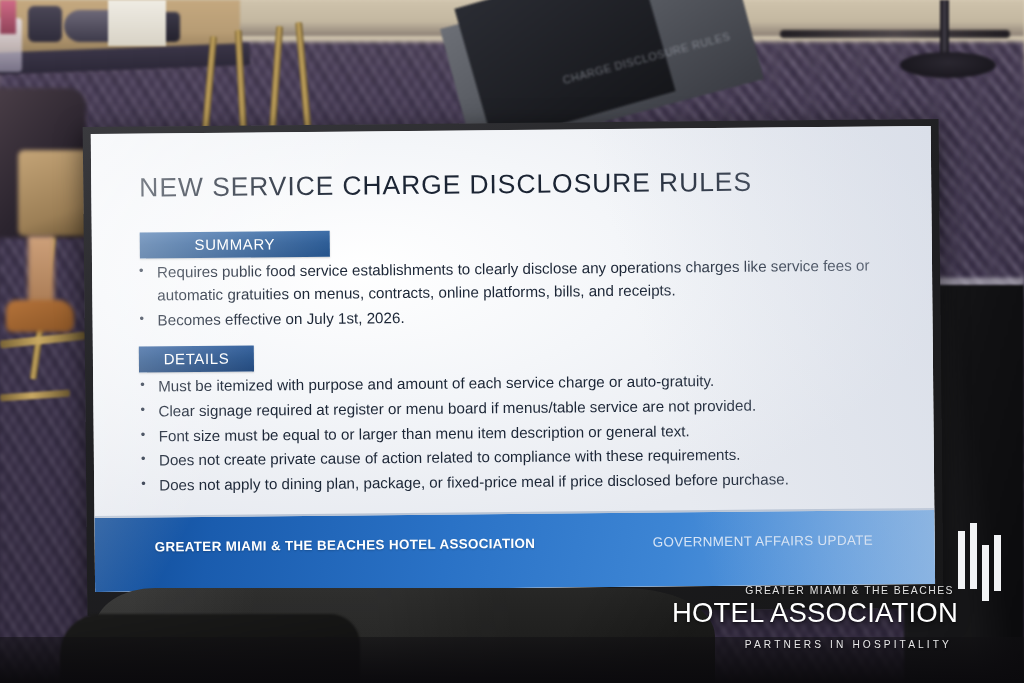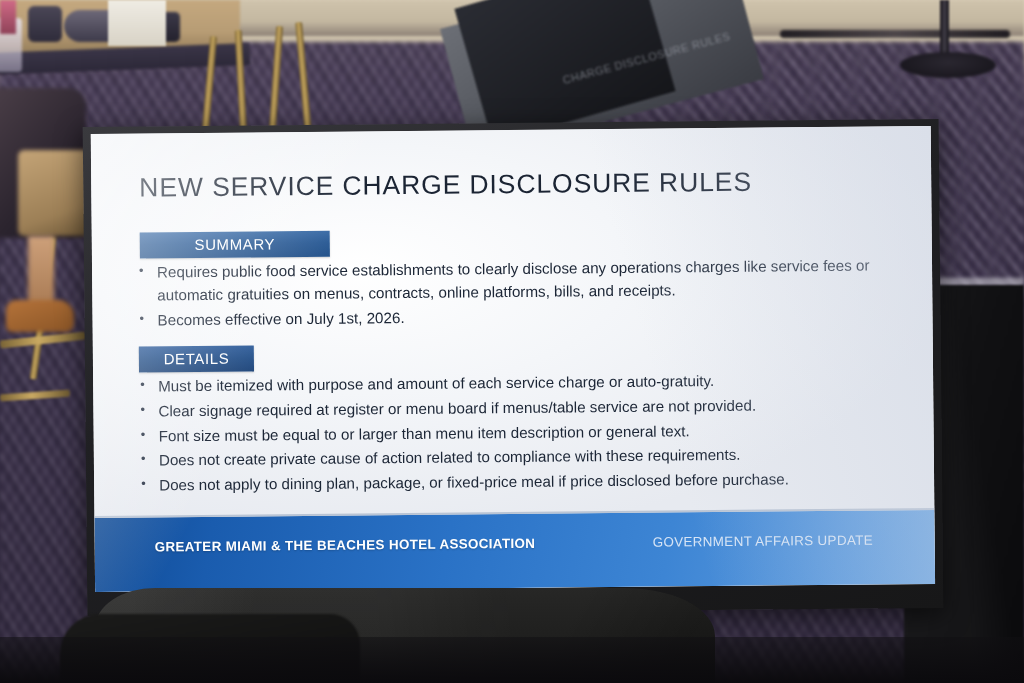--- a/index.html
+++ b/index.html
@@ -509,14 +509,25 @@
 
       </div>
       <div class="tv-brand">TCL</div>
     </div>
   </div>
 
   <div class="chair-drape"></div>
   <div class="chair-drape-2"></div>
   <div class="floor-dark"></div>
 
+  <div class="logo">
+    <div class="logo-mark">
+      <div class="logo-bar lb1"></div>
+      <div class="logo-bar lb2"></div>
+      <div class="logo-bar lb3"></div>
+      <div class="logo-bar lb4"></div>
+    </div>
+    <div class="logo-sub">GREATER MIAMI &amp; THE BEACHES</div>
+    <div class="logo-main">HOTEL ASSOCIATION</div>
+    <div class="logo-tag">PARTNERS IN HOSPITALITY</div>
+  </div>
 
 </div>
 
 </body></html>

